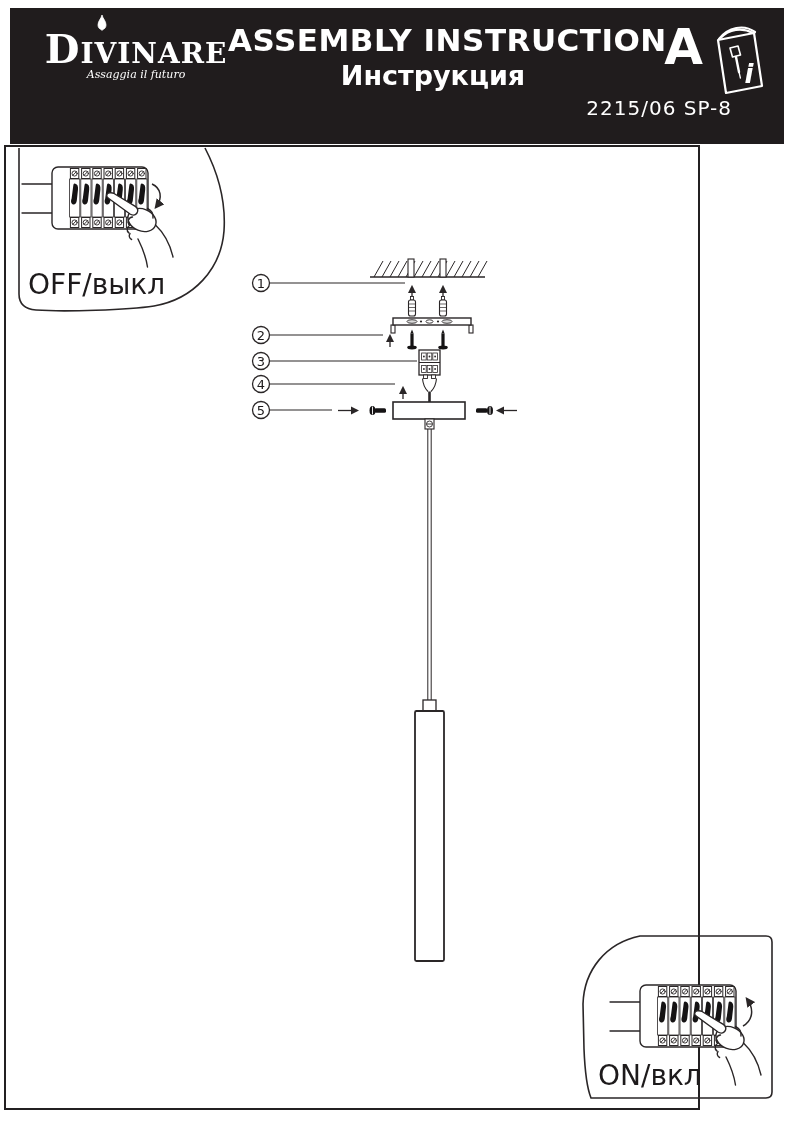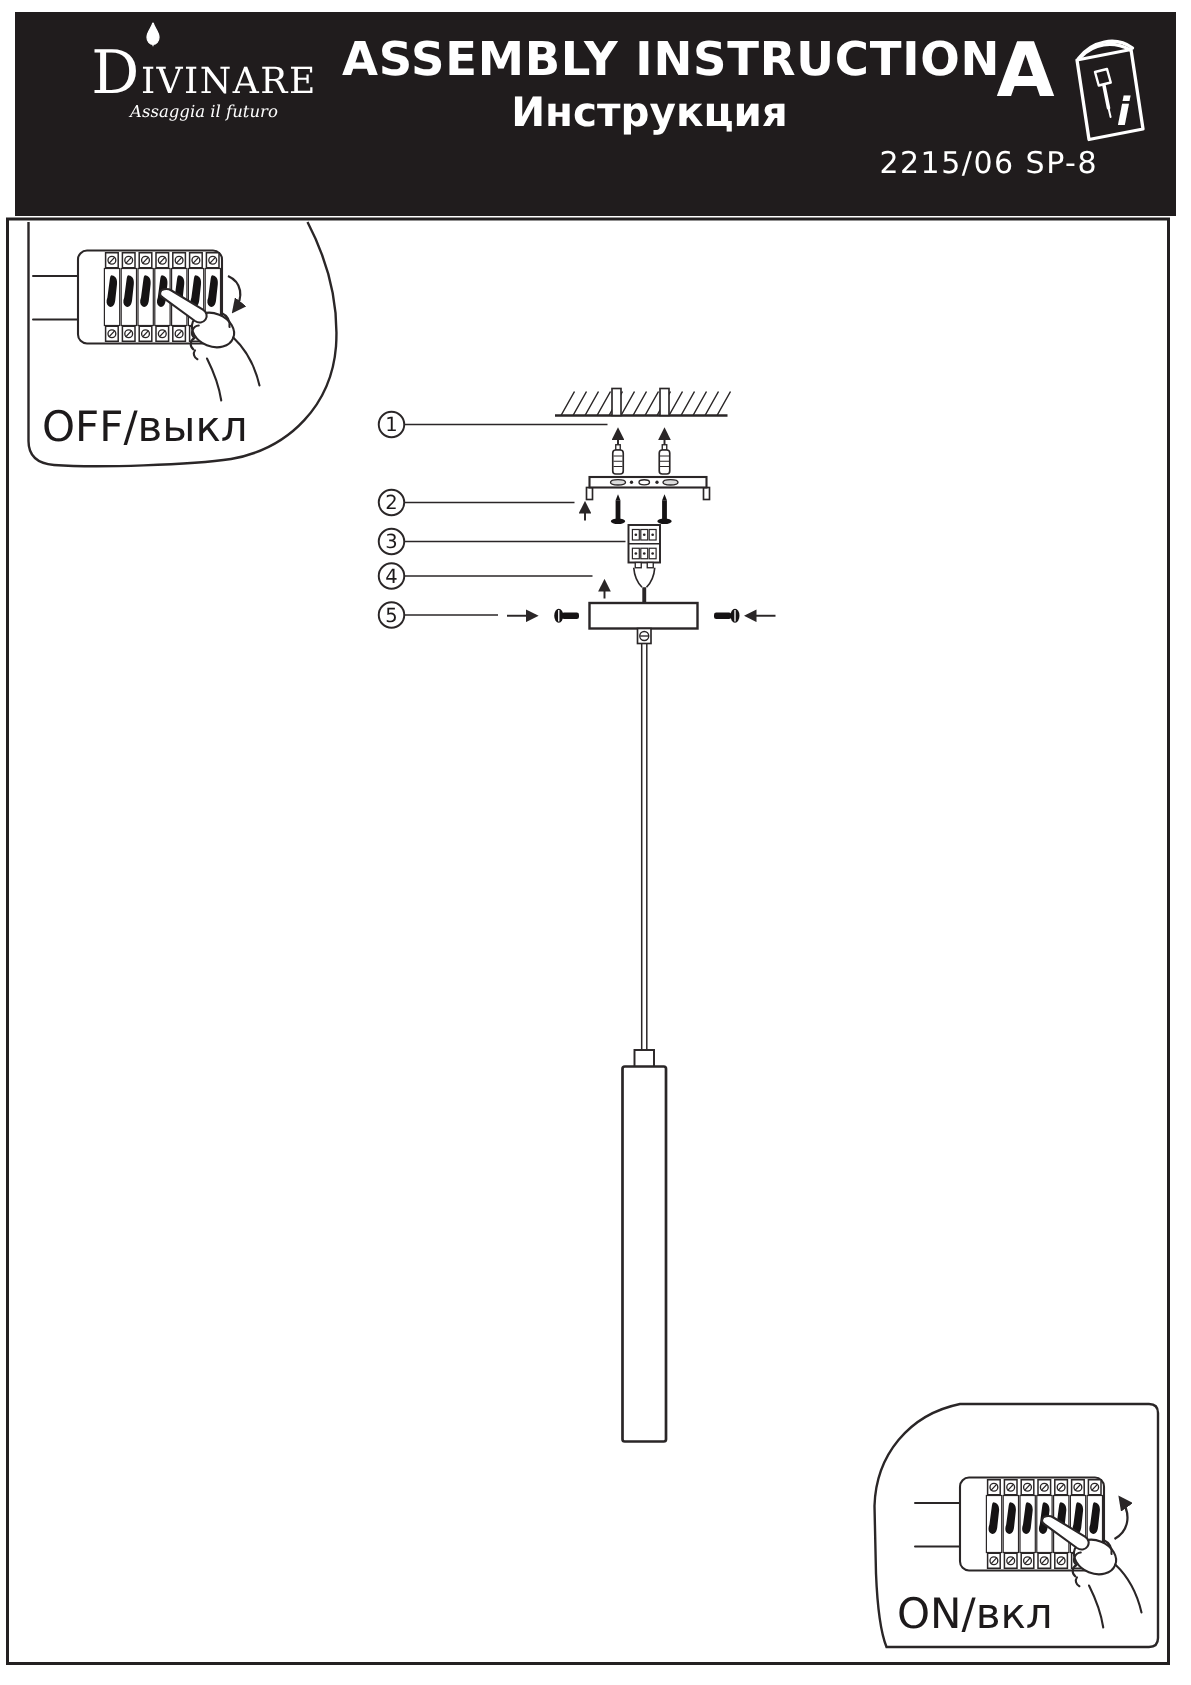--- a/index.html
+++ b/index.html
@@ -1,29 +1,29 @@
 <!DOCTYPE html>
 <html><head>
 <meta charset="utf-8">
 <style>
   html,body{margin:0;padding:0;background:#fff;}
   body{width:794px;height:1123px;position:relative;font-family:"DejaVu Sans",sans-serif;color:#1d1a1b;overflow:hidden;}
   .band{position:absolute;left:10px;top:8px;width:774px;height:136px;background:#201c1d;color:#fff;}
   .brand-block{position:absolute;left:20px;top:20px;width:212px;text-align:center;}
-  .brand{font-family:"DejaVu Serif",serif;font-weight:normal;font-size:24px;line-height:1.05;text-transform:uppercase;letter-spacing:1px;}
+  .brand{font-family:"DejaVu Serif",serif;font-weight:bold;font-size:28px;line-height:1.05;text-transform:uppercase;letter-spacing:1px;}
   .brand::first-letter{font-size:40px;}
   .flame{position:absolute;left:66px;top:-13px;}
   .tagline{font-family:"DejaVu Serif",serif;font-style:italic;font-size:11px;margin-top:-2px;}
   .titles{position:absolute;left:218px;top:14px;width:410px;text-align:center;}
   .title1{font-size:31px;font-weight:bold;white-space:nowrap;letter-spacing:0.5px;}
   .title2{font-size:27px;font-weight:bold;margin-top:2px;}
   .corner{position:absolute;right:16px;top:16px;display:flex;align-items:flex-start;gap:5px;}
   .corner-a{font-size:50px;font-weight:bold;line-height:0.95;}
   .code{position:absolute;right:52px;top:88px;font-size:20px;letter-spacing:1px;}
-  .frame{position:absolute;left:4px;top:145px;width:776px;height:965px;border:2.5px solid #232021;box-sizing:border-box;}
+  .frame{position:absolute;left:4px;top:145px;width:696px;height:965px;border:2.5px solid #232021;box-sizing:border-box;}
   .frame svg{position:absolute;left:0;top:0;}
   svg text{font-family:"DejaVu Sans",sans-serif;}
 </style>
 </head>
 <body>
 
 <div class="band">
   <div class="brand-block">
     <div class="brand">Divinare</div>
     <svg class="flame" width="12" height="16" viewBox="0 0 12 16">

